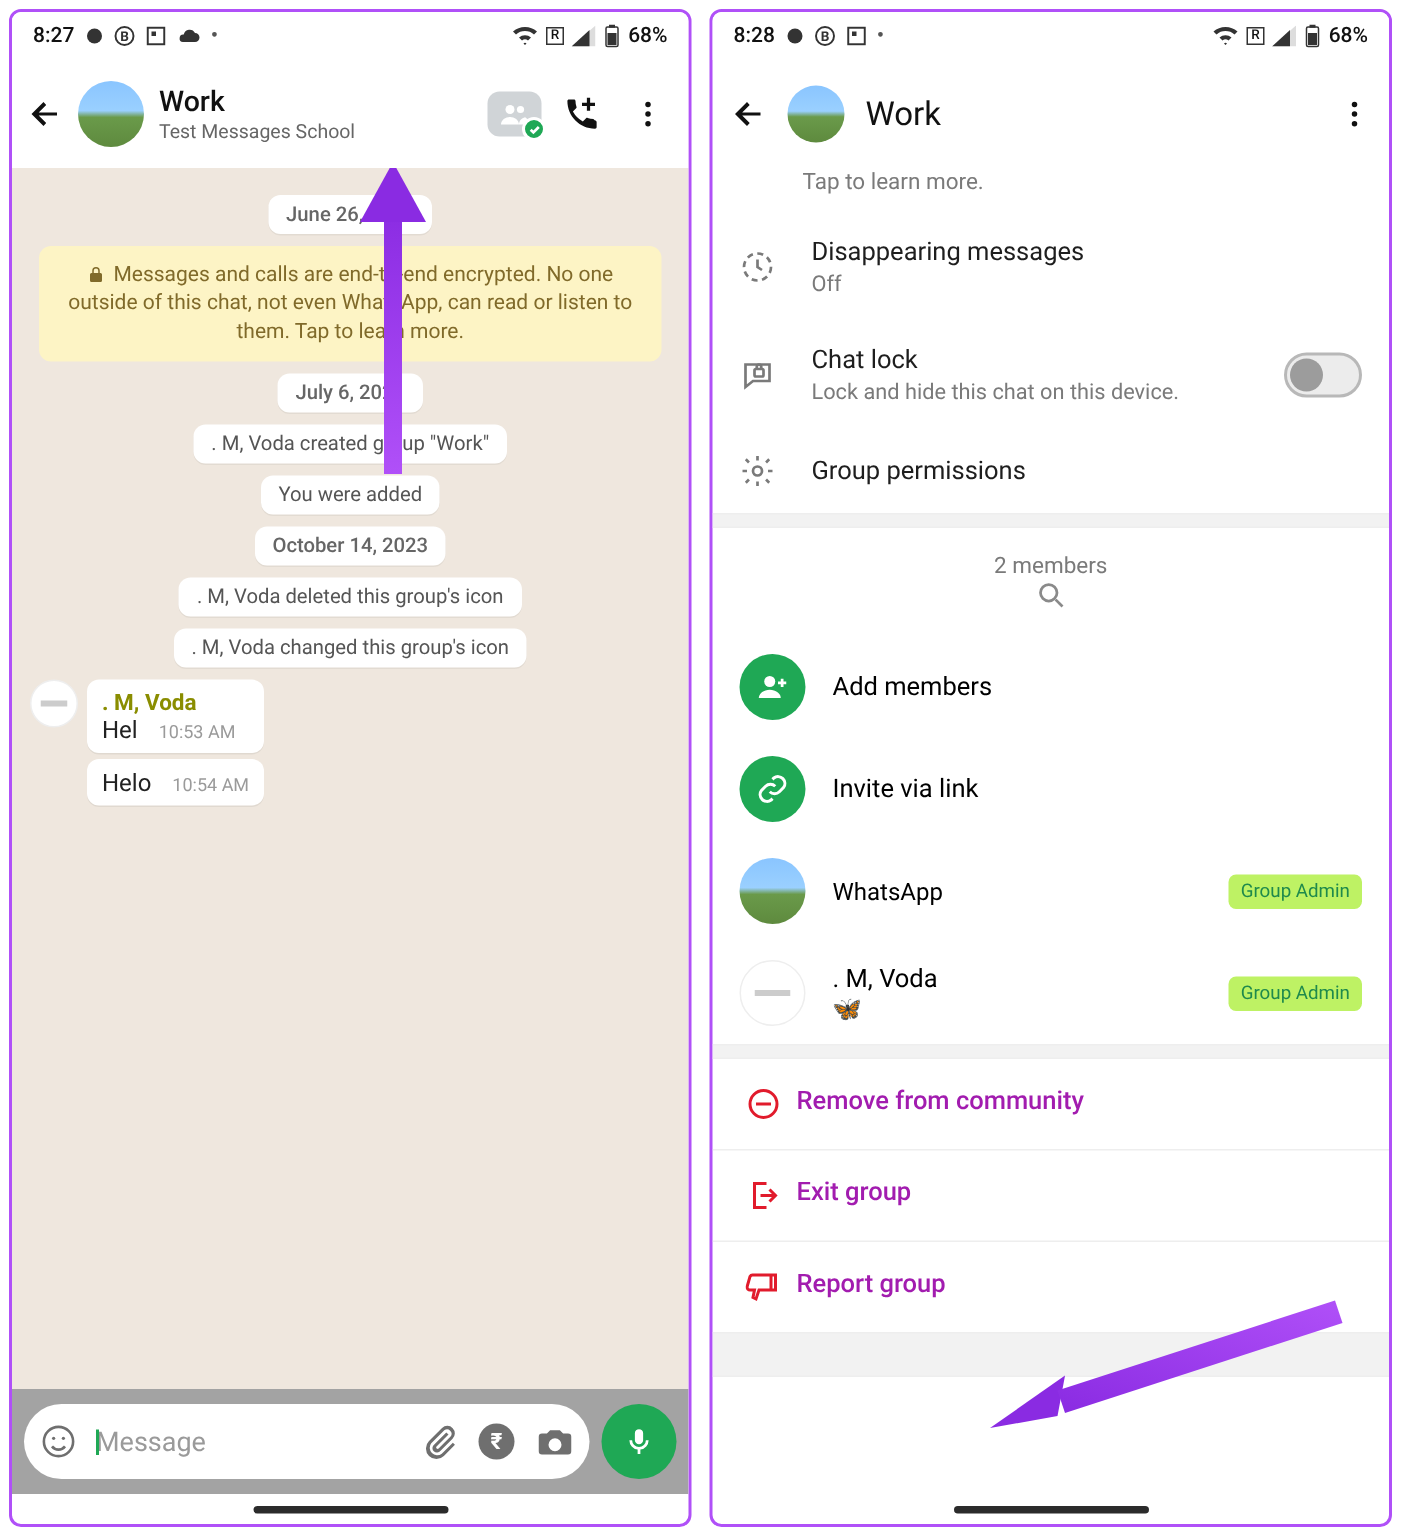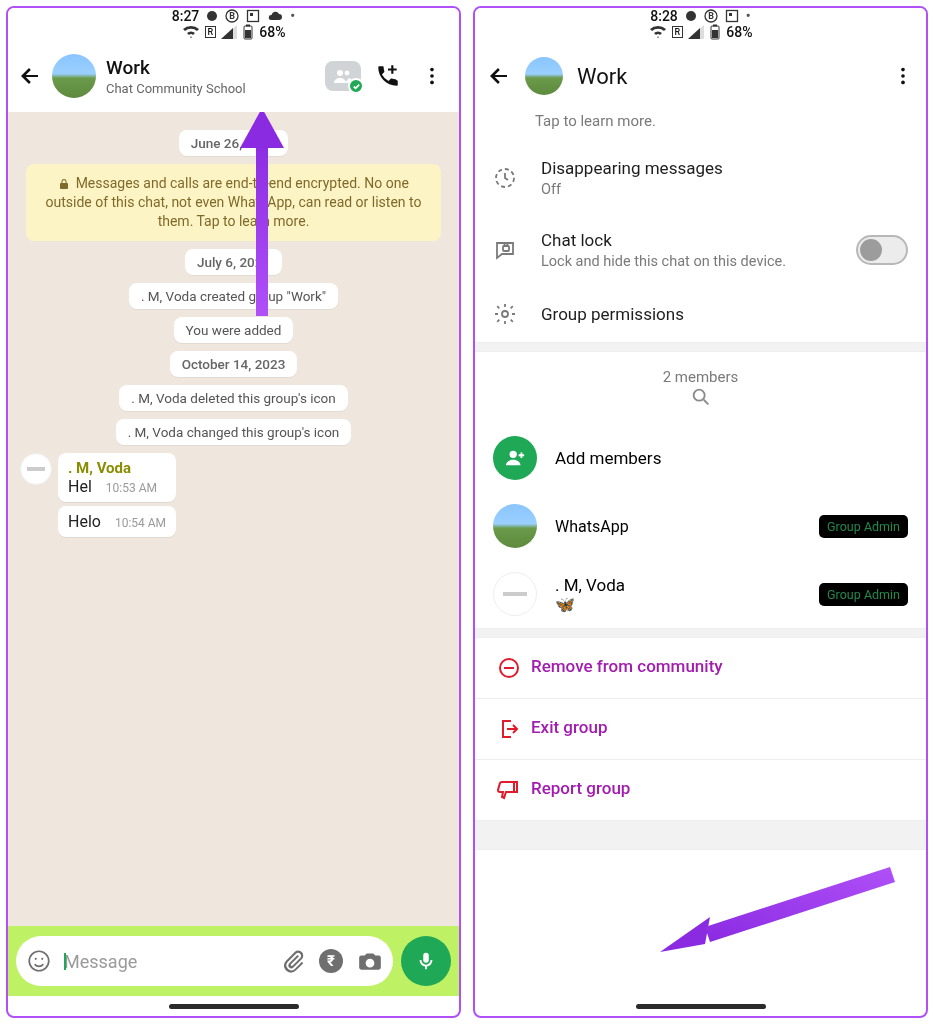--- a/index.html
+++ b/index.html
@@ -27,21 +27,20 @@
   .status-bar {
     height: 32px;
     display: flex;
     align-items: center;
     justify-content: space-between;
     padding: 0 14px;
     font-size: 14px;
     font-weight: 500;
     color: #111;
     background: #fff;
-    flex-direction: column;
   }
   .status-left { display: flex; align-items: center; gap: 7px; }
   .status-right { display: flex; align-items: center; gap: 5px; }
   .status-bar svg { display: block; }
   
   .chat-header {
     height: 72px;
     display: flex;
     align-items: center;
     padding: 0 10px;
@@ -100,21 +99,21 @@
     box-shadow:0 1px 0 rgba(0,0,0,.06);
     min-width:60px;
   }
   .msg-sender { color:#8a8d00; font-weight:700; font-size:15px; }
   .msg-text { font-size:16px; color:#222; display:inline-block; }
   .msg-time { font-size:12px; color:#9a9a9a; margin-left:10px; }
   .msg-stack .msg-bubble { margin-bottom:4px; }
   
   .input-bar {
     height:70px; display:flex; align-items:center; padding:0 8px; gap:8px;
-    background:#bef264;
+    background:#a3a3a3;
   }
   .input-field {
     flex:1; height:50px; background:#fff; border-radius:26px;
     display:flex; align-items:center; padding:0 10px; gap:12px;
     color:#888; font-size:18px;
   }
   .input-field .ph { flex:1; color:#9a9a9a; position:relative; }
   .cursor { position:absolute; left:0; top:2px; bottom:2px; width:2px; background:#1fa855;}
   .mic-btn { width:50px; height:50px; border-radius:50%; background:#1fa855; display:flex; align-items:center; justify-content:center; }
   .nav-pill {
@@ -140,21 +139,21 @@
     width:52px; height:30px; border-radius:16px; border:2px solid #b8b8b8; background:#ececec;
     position:relative;
   }
   .toggle .knob { position:absolute; left:2px; top:2px; width:22px; height:22px; border-radius:50%; background:#9c9c9c;}
   .members-hdr { display:flex; align-items:center; justify-content:space-between; padding:16px 18px; color:#7a7a7a; font-size:15px;flex-direction:column;}
   .member-row {
     display:flex; align-items:center; gap:18px; padding:12px 18px;
   }
   .green-circ { width:44px; height:44px; border-radius:50%; background:#1fa855; display:flex; align-items:center; justify-content:center;}
   .badge {
-    background:#000000; color:#1f8a4c; font-size:12.5px; padding:4px 8px; border-radius:5px;
+    background:#bef264; color:#1f8a4c; font-size:12.5px; padding:4px 8px; border-radius:5px;
   }
   .danger-row {
     display:flex; align-items:flex-start; gap:10px; padding:18px 22px; color:#a21caf;
   }
   .danger-row .dlabel { font-size:17px; font-weight:500; }
   
   .arrow {
     position:absolute; pointer-events:none;
   }
 </style>
@@ -200,21 +199,21 @@
     </div>
   </div>
 
   <div class="chat-header">
     <svg width="24" height="24" viewBox="0 0 24 24">
         <path d="M20 11H7.8l5-5L11 4l-8 8 8 8 1.8-2-5-5H20z" fill="#111"></path>
       </svg>
     <div class="avatar"></div>
     <div class="chat-title">
       <div class="name">Work</div>
-      <div class="sub">Chat Community School</div>
+      <div class="sub">Test Messages School</div>
     </div>
     <div class="group-pill">
       <svg width="20" height="16" viewBox="0 0 20 16" fill="#fff">
           <circle cx="7" cy="5" r="3"></circle>
           <circle cx="14" cy="5" r="2.4"></circle>
           <path d="M1 15c0-3 3-5 6-5s6 2 6 5zM13 15c0-2.4 1.7-4.3 4-4.8 1.4.5 2 2 2 4.8z"></path>
         </svg>
       <div class="check">
           <svg width="9" height="9" viewBox="0 0 10 10">
             <path d="M2 5l2 2 4-4" stroke="#fff" stroke-width="2" fill="none"></path>
@@ -421,20 +420,29 @@
       <div class="green-circ">
           <svg width="22" height="22" viewBox="0 0 24 24" fill="#fff">
             <circle cx="10" cy="8" r="4"></circle>
             <path d="M2 20c0-3.3 3.6-6 8-6s8 2.7 8 6z"></path>
             <path d="M19 6v6M16 9h6" stroke="#fff" stroke-width="2"></path>
           </svg>
         </div>
       <div class="label" style="font-size:17px">Add members</div>
     </div>
 
+    <div class="member-row">
+      <div class="green-circ">
+          <svg width="22" height="22" viewBox="0 0 24 24" fill="none" stroke="#fff" stroke-width="2.2">
+            <path d="M10 14a5 5 0 007 0l3-3a5 5 0 00-7-7l-1 1"></path>
+            <path d="M14 10a5 5 0 00-7 0l-3 3a5 5 0 007 7l1-1"></path>
+          </svg>
+        </div>
+      <div class="label" style="font-size:17px">Invite via link</div>
+    </div>
 
     <div class="member-row">
       <div class="avatar" style="width:44px;height:44px"></div>
       <div style="flex:1">
         <div class="sub">WhatsApp</div>
       </div>
       <div class="badge">Group Admin</div>
     </div>
 
     <div class="member-row">

